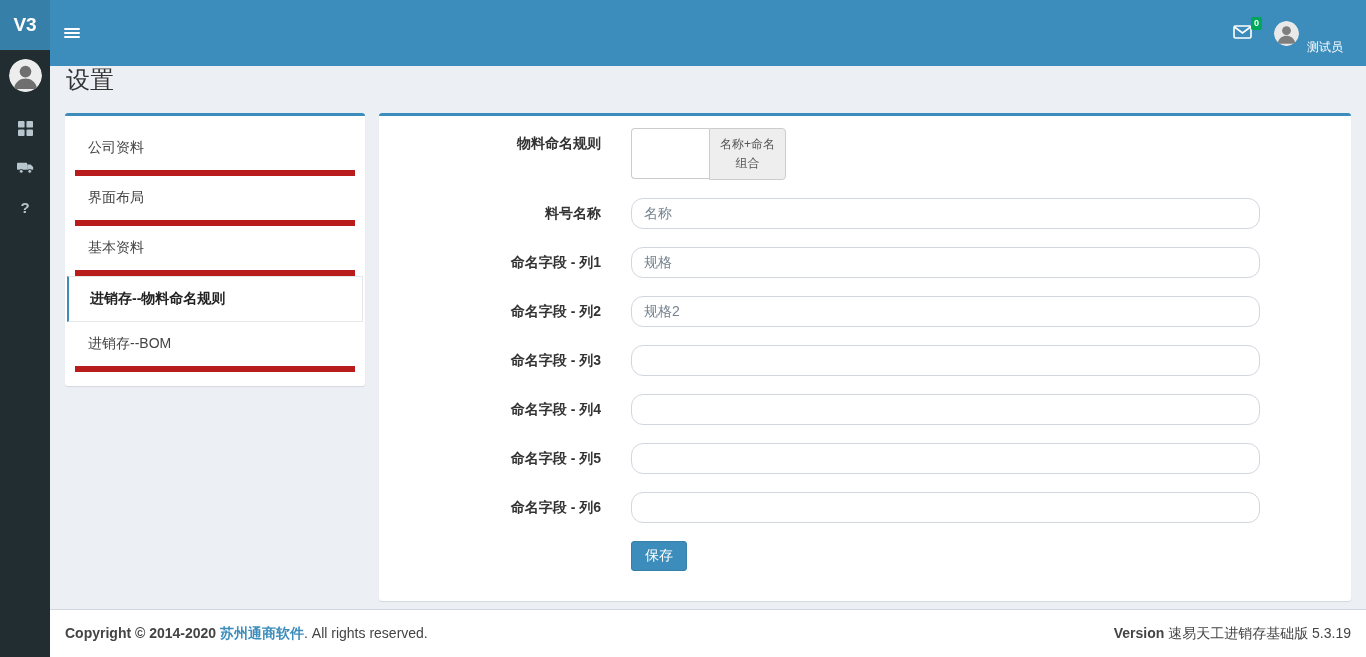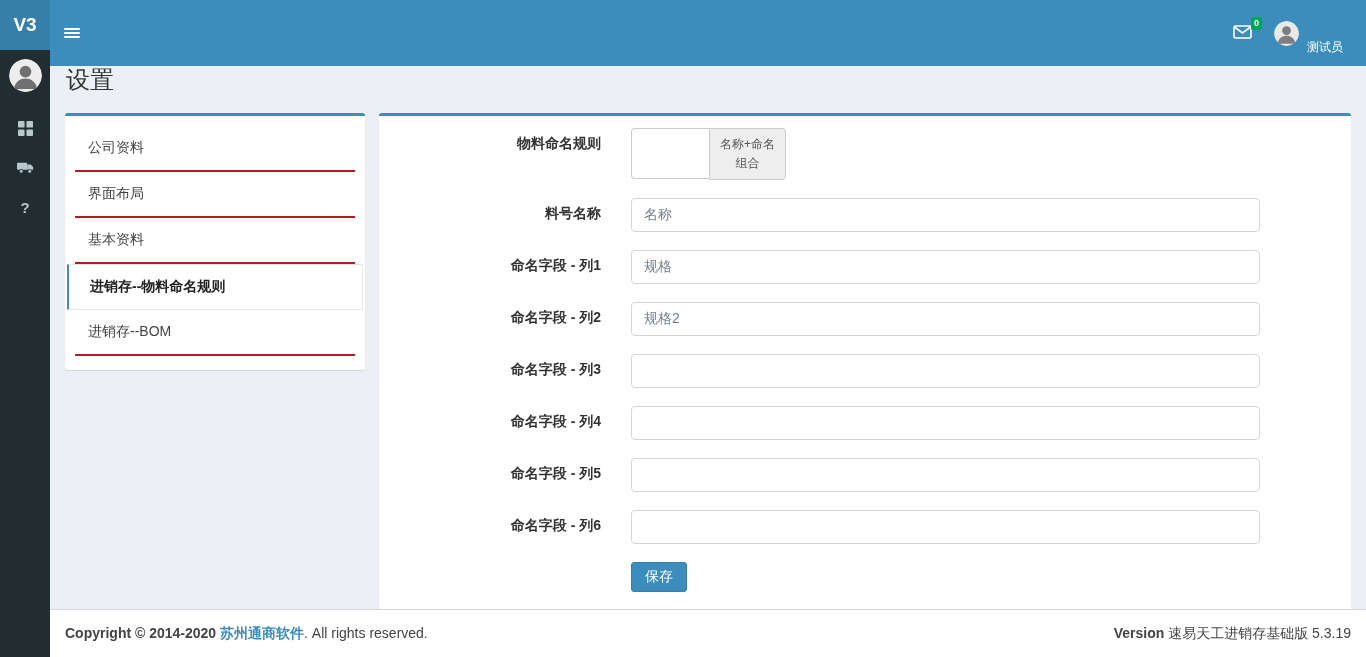--- a/index.html
+++ b/index.html
@@ -48,38 +48,38 @@
   .content-row { display: flex; align-items: flex-start; }
   .box {
     background: #fff; border-top: 3px solid #3c8dbc; border-radius: 3px;
     box-shadow: 0 1px 1px rgba(0,0,0,0.1);
   }
   .box-menu { width: 300px; }
   .box-form { flex: 1; margin-left: 14px; }
 
   
   .menu-list { padding: 10px 10px 14px 10px; }
-  .menu-item { padding: 13px 13px; font-size: 14px; color: #444; border-bottom: 2px solid #b91c1c; cursor: pointer; }
+  .menu-item { padding: 13px 13px; font-size: 14px; color: #444; border-bottom: 6px solid #b91c1c; cursor: pointer; }
   .menu-item.active {
     margin: 0 -8px; padding: 13px 13px 13px 21px;
     border: 1px solid #e7e7e7; border-left: 2px solid #3c8dbc;
     font-weight: 700; color: #222;
   }
 
   
   .form-horizontal { padding: 12px 0 30px 0; }
   .form-row { display: flex; margin-bottom: 18px; }
   .control-label {
     width: 252px; flex: none; text-align: right; padding-right: 30px;
     font-weight: 700; color: #333; font-size: 14px; line-height: 31px;
   }
   .control-col { flex: 1; margin-right: 91px; }
   .form-control {
-    display: block; width: 100%; height: 31px; padding: 16px 12px;
-    border: 1px solid #d2d6de; border-radius: 4px; background: #fff;
+    display: block; width: 100%; height: 31px; padding: 4px 12px;
+    border: 1px solid #d2d6de; border-radius: 12px; background: #fff;
     font-size: 14px; color: #76838f; font-family: inherit; outline: none;
   }
   .input-group { display: flex; width: 155px; }
   .ig-input {
     width: 78px; height: 51px; border: 1px solid #ccc; border-right: 0;
     border-radius: 4px 0 0 4px; padding: 4px 10px; font-size: 14px; color: #555; outline: none;
   }
   .ig-addon {
     width: 77px; background: #eee; border: 1px solid #ccc; border-radius: 0 4px 4px 0;
     font-size: 12px; color: #555; text-align: center; padding: 6px 4px; line-height: 19px;

